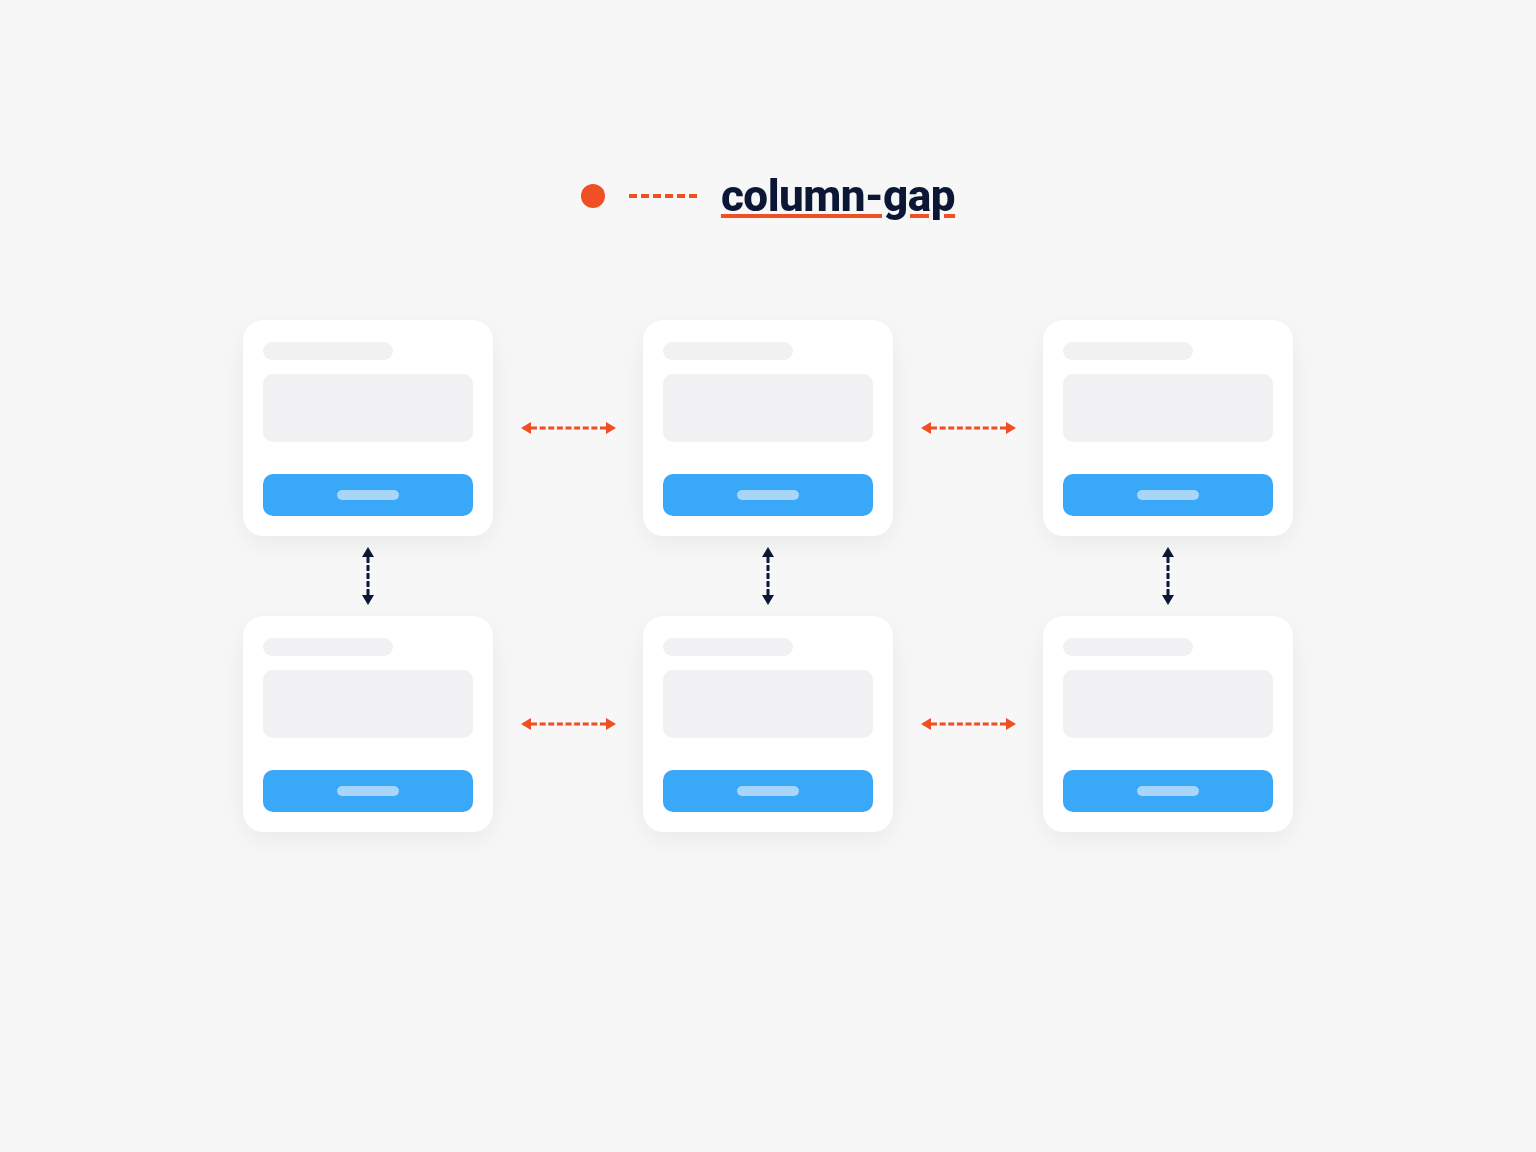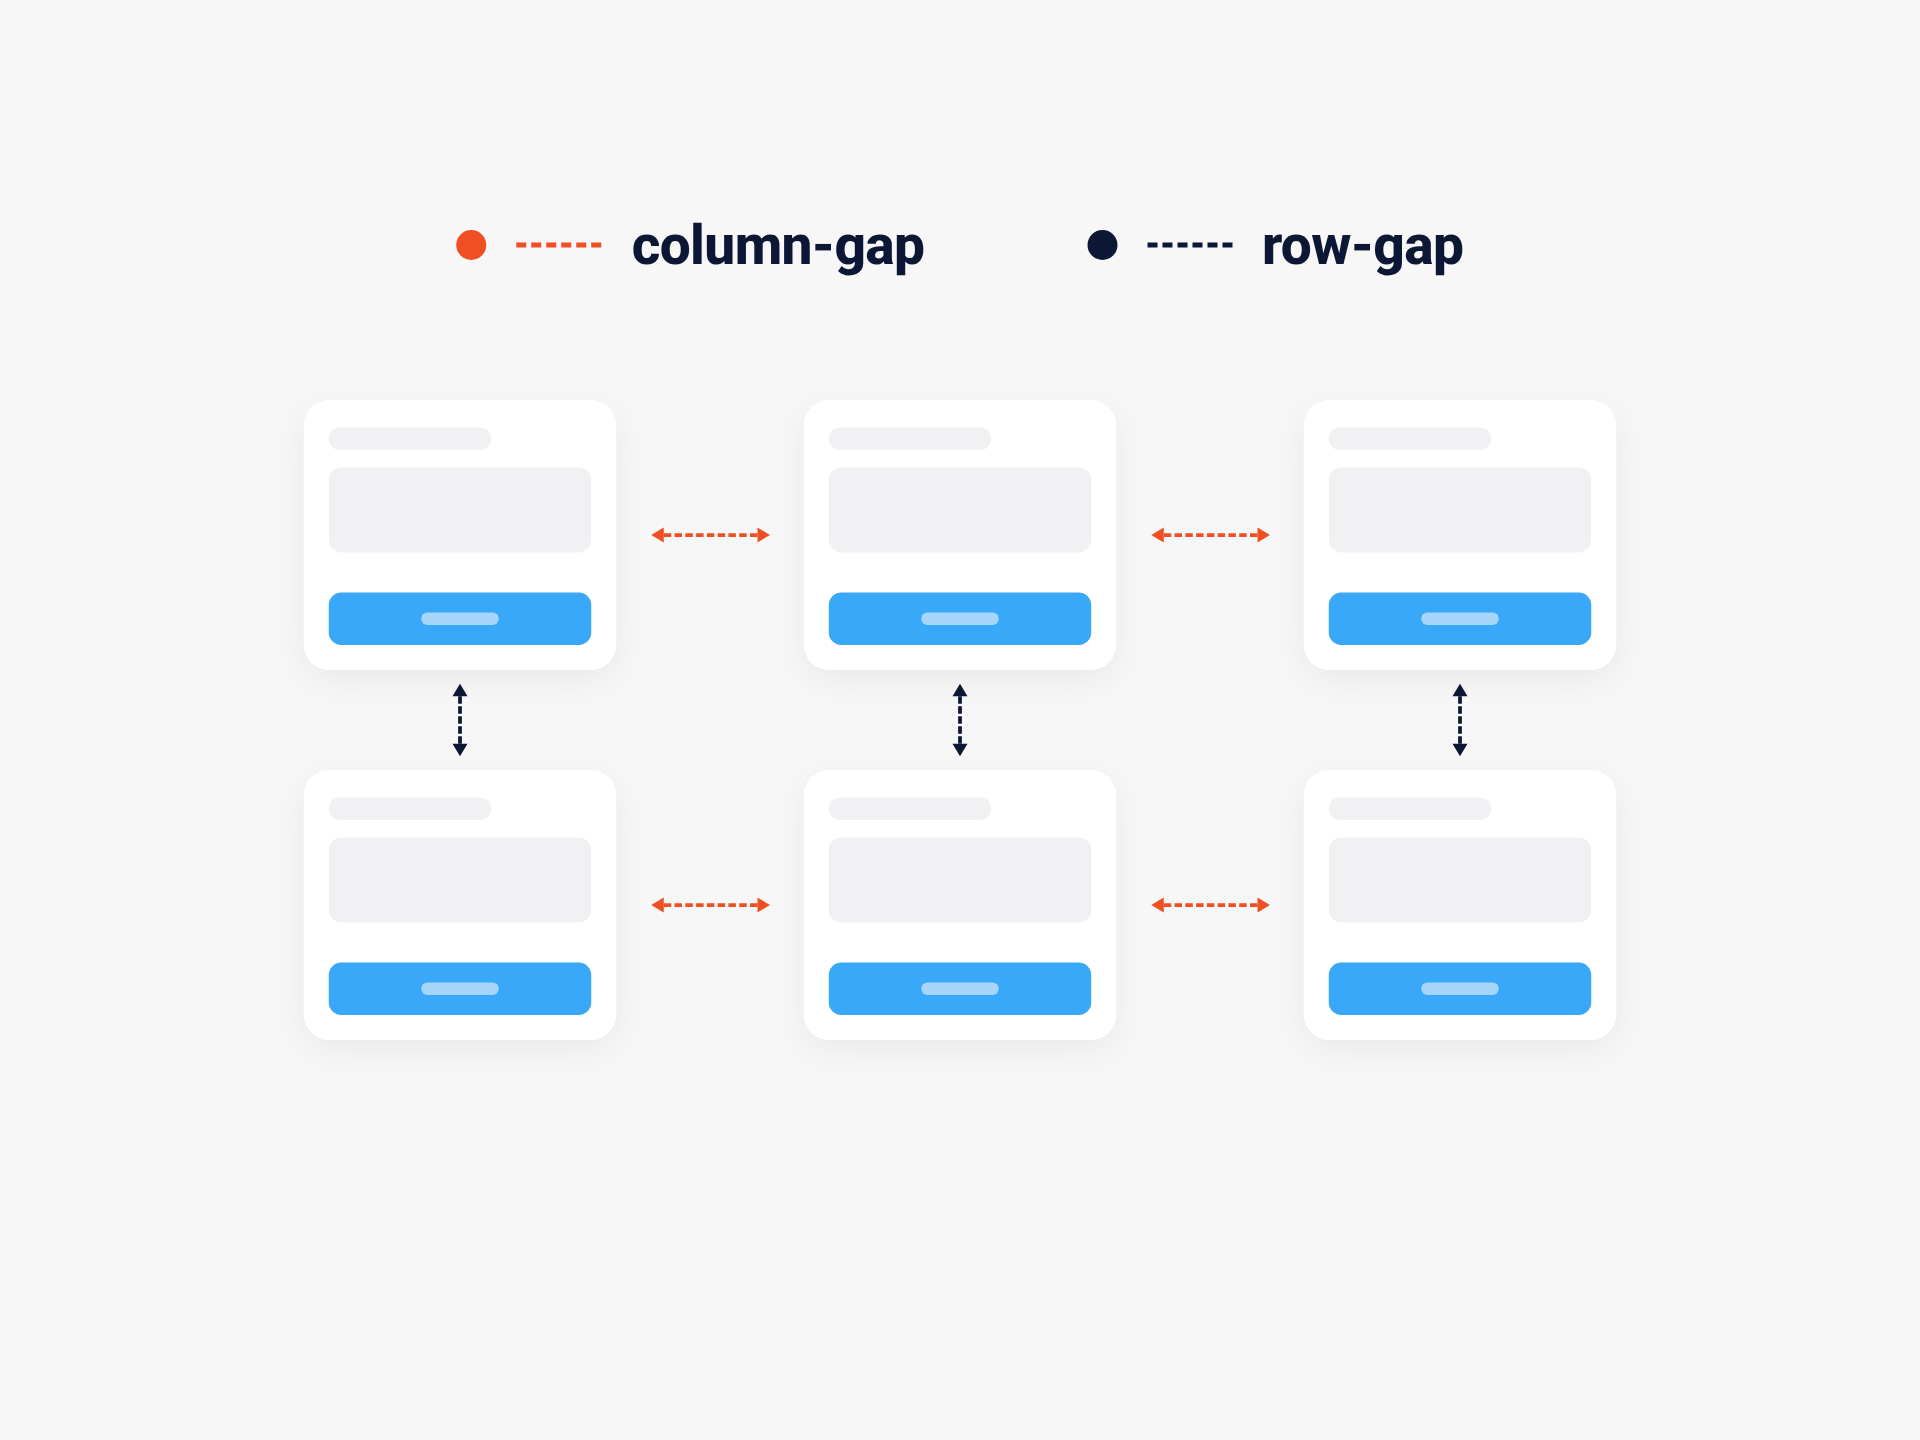--- a/index.html
+++ b/index.html
@@ -27,20 +27,21 @@
     top:170px;
     left:0; right:0;
     display:flex;
     justify-content:center;
     gap:130px;
   }
   .legend-item{
     display:flex;
     align-items:center;
     gap:24px;
+    text-decoration:underline;
   }
   .legend-dot{
     width:24px;height:24px;border-radius:50%;
     flex:0 0 auto;
   }
   .legend-dot.orange{background:var(--orange);}
   .legend-dot.navy{background:var(--navy);}
   .legend-dashes{
     width:68px;height:0;
     border-top:4px dashed;
@@ -166,25 +167,20 @@
 </style>
 </head>
 <body>
 
 <div class="legend">
   <div class="legend-item" style="color:var(--orange)">
     <span class="legend-dot orange"></span>
     <span class="legend-dashes"></span>
     <span class="legend-label">column-gap</span>
   </div>
-  <div class="legend-item" style="color:var(--navy)">
-    <span class="legend-dot navy"></span>
-    <span class="legend-dashes"></span>
-    <span class="legend-label">row-gap</span>
-  </div>
 </div>
 
 <div class="stage">
 
   <div class="grid">
 
     <div class="card">
       <div class="ph ph-title"></div>
       <div class="ph ph-body"></div>
       <div class="btn">

